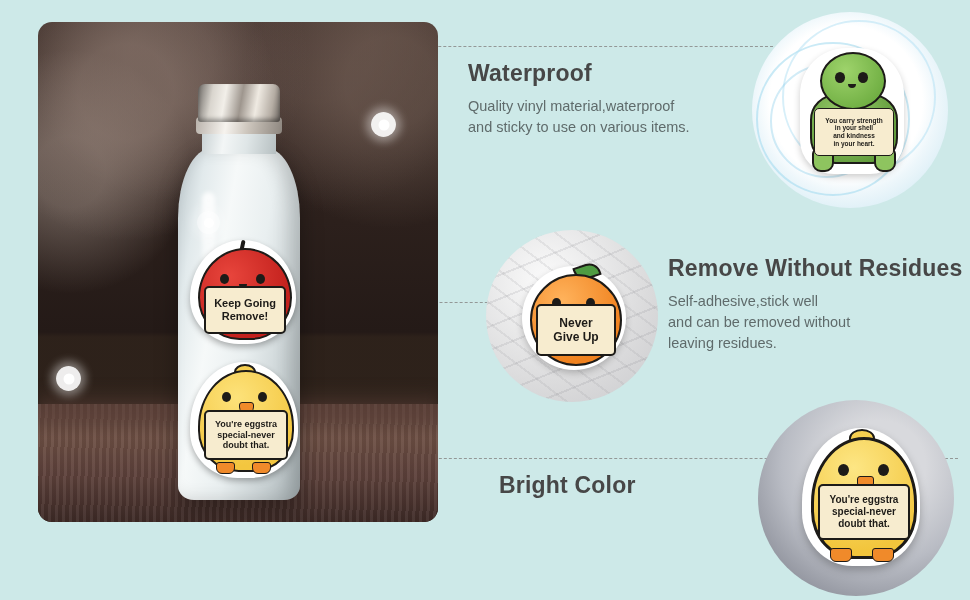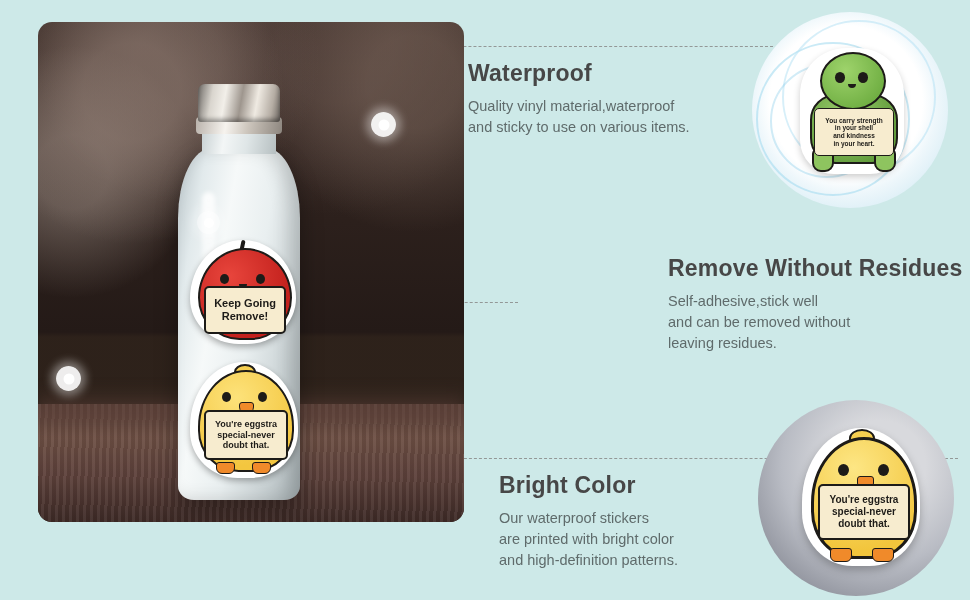--- a/index.html
+++ b/index.html
@@ -25,21 +25,21 @@
   
   .photo{position:absolute;left:38px;top:22px;width:400px;height:500px;border-radius:14px;
      overflow:hidden;
      background:
        radial-gradient(circle at 22% 14%, rgba(150,130,120,.55) 0 9%, rgba(0,0,0,0) 28%),
        radial-gradient(circle at 8% 30%, rgba(190,175,165,.38) 0 7%, rgba(0,0,0,0) 24%),
        radial-gradient(circle at 33% 8%, rgba(120,100,92,.45) 0 8%, rgba(0,0,0,0) 26%),
        radial-gradient(circle at 88% 12%, rgba(140,118,105,.40) 0 8%, rgba(0,0,0,0) 26%),
        radial-gradient(circle at 70% 5%, rgba(90,72,66,.5) 0 10%, rgba(0,0,0,0) 30%),
        linear-gradient(#3a2b26 0%, #2c201c 40%, #241a17 62%, #50393010 63%),
-       #2b2019; padding-left: 26px;}
+       #2b2019;}
   
   .ground{position:absolute;left:0;bottom:0;width:100%;height:118px;
      background:
        repeating-linear-gradient(92deg, rgba(255,255,255,.055) 0 3px, rgba(0,0,0,.07) 3px 7px),
        linear-gradient(180deg,#5a4038 0%,#6d4f44 28%,#5c403a 62%,#3d2a26 100%);}
   .ground::before{content:"";position:absolute;left:0;top:-16px;width:100%;height:34px;
      background:linear-gradient(180deg,rgba(0,0,0,0),rgba(92,64,56,.85));filter:blur(7px);}
 
   
   .bottle{position:absolute;left:120px;top:62px;width:160px;height:420px;}
@@ -222,20 +222,35 @@
       </div>
       <div class="sign t-sign">
         <span>You carry strength</span>
         <span>in your shell</span>
         <span>and kindness</span>
         <span>in your heart.</span>
       </div>
     </div>
   </div>
 
+  <div class="circle c-marble">
+    <div class="orange-wrap">
+      <div class="o-white"></div>
+      <div class="o-leaf"></div>
+      <div class="o-body">
+        <div class="eye" style="left:20px;top:22px;width:9px;height:10px;"></div>
+        <div class="eye" style="left:54px;top:22px;width:9px;height:10px;"></div>
+        <div class="eye" style="left:38px;top:32px;width:8px;height:4px;border-radius:0 0 8px 8px;"></div>
+      </div>
+      <div class="sign o-sign">
+        <span>Never</span>
+        <span>Give Up</span>
+      </div>
+    </div>
+  </div>
 
   <div class="circle c-gray">
     <div class="chickb-wrap">
       <div class="cb-white"></div>
       <div class="cb-tuft"></div>
       <div class="cb-body">
         <div class="eye" style="left:24px;top:24px;width:11px;height:12px;"></div>
         <div class="eye" style="left:64px;top:24px;width:11px;height:12px;"></div>
         <div class="beak" style="left:43px;top:36px;width:15px;height:12px;"></div>
       </div>
@@ -257,18 +272,15 @@
 
   <div class="block t2">
     <h2 class="head">Remove Without Residues</h2>
     <p class="body">Self-adhesive,stick well
 and can be removed without
 leaving residues.</p>
   </div>
 
   <div class="block t3">
     <h2 class="head">Bright Color</h2>
-    <p class="body">Our waterproof stickers
-are printed with bright color
-and high-definition patterns.</p>
   </div>
 
 </div>
 
 </body></html>

